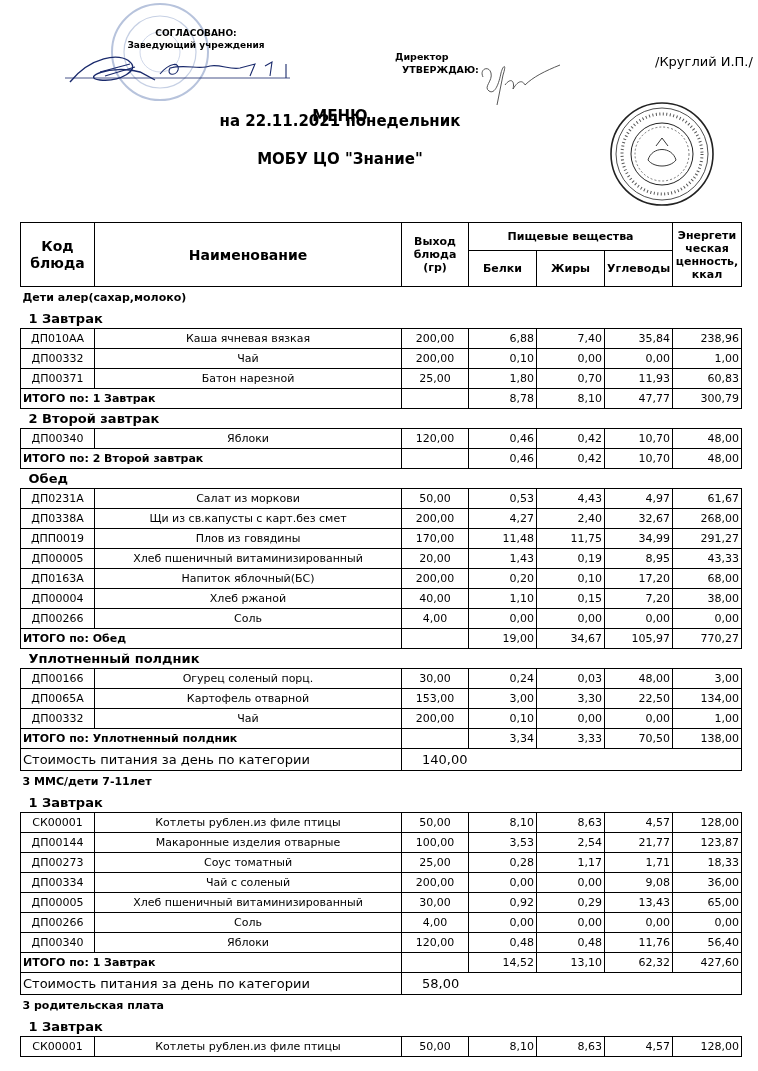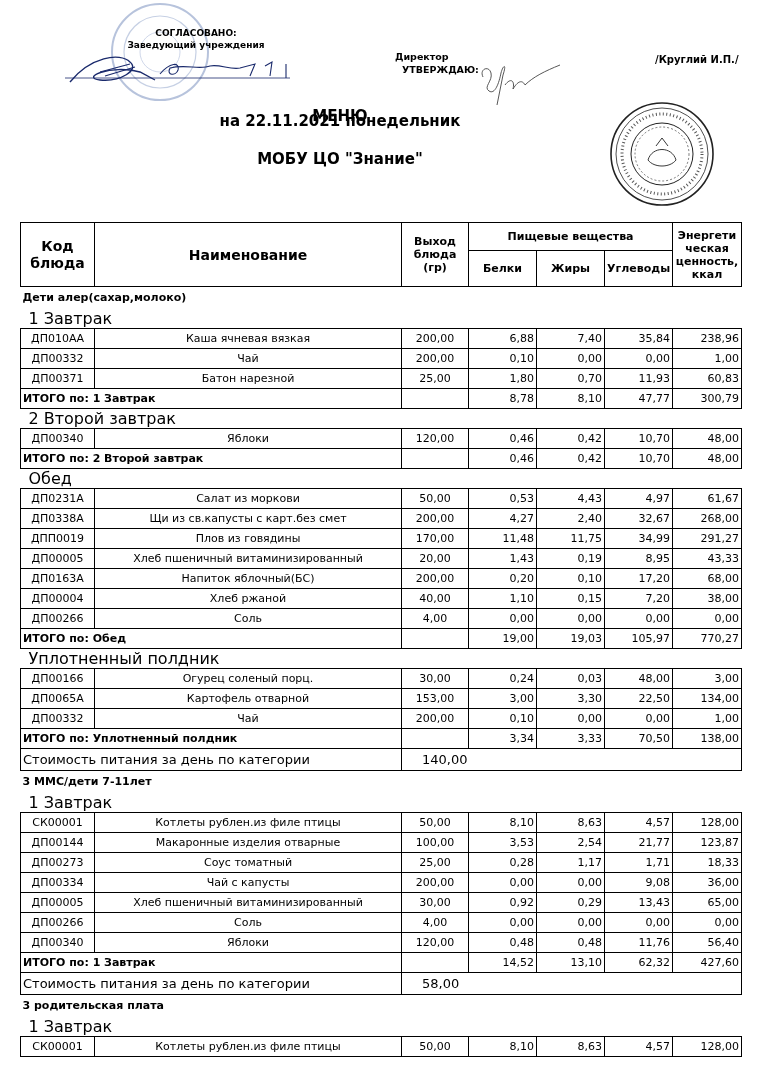--- a/index.html
+++ b/index.html
@@ -5,21 +5,21 @@
   * { box-sizing: border-box; margin: 0; padding: 0; }
   html, body { width: 758px; height: 1071px; background: #ffffff; overflow: hidden; }
   body { position: relative; font-family: "DejaVu Sans", "Liberation Sans", sans-serif; color: #000; }
 
   .abs { position: absolute; }
 
   .approve-left { left: 116px; top: 27px; width: 160px; text-align: center; font-size: 9px; font-weight: bold; line-height: 12px; }
   .approve-left .sub { font-weight: bold; }
   .approve-right-title { left: 402px; top: 28px; font-size: 9.5px; font-weight: bold; margin-top: 36px; }
   .director { left: 395px; top: 51px; font-size: 9.5px; font-weight: bold; }
-  .director-name { left: 655px; top: 54px; font-size: 10px; font-weight: bold; }
+  .director-name { left: 655px; top: 54px; font-size: 13px; font-weight: normal; }
 
   .stamp-blue { left: 100px; top: 0px; width: 120px; height: 105px; }
   .sig-left { left: 60px; top: 52px; width: 240px; height: 40px; }
   .sig-right { left: 475px; top: 55px; width: 90px; height: 55px; }
   .round-stamp { left: 608px; top: 100px; width: 108px; height: 108px; }
 
   .title { left: 200px; width: 280px; text-align: center; font-weight: bold; font-size: 15px; }
   .t1 { top: 107px; }
   .t2 { top: 112px; }
   .t3 { top: 150px; }
@@ -40,21 +40,21 @@
   .hdr-sm { font-size: 11px !important; line-height: 13px; white-space: normal !important; }
   tr.hdr1 th { height: 28px; }
   tr.hdr2 th { height: 36px; }
 
   td.num { text-align: right; }
   td.yld { text-align: center; }
   td.code, td.name { text-align: center; font-weight: normal; }
   tr.total td { font-weight: bold; }
   tr.total td.num { font-weight: normal; }
   tr.category td { text-align: left; font-weight: bold; font-size: 11px; border: none; height: 22px; }
-  tr.meal td { font-weight: normal; font-size: 16px; border: none; padding-left: 8px; height: 20px; }
+  tr.meal td { font-weight: bold; font-size: 13px; border: none; padding-left: 8px; height: 20px; }
 
   tr.cost td { height: 22px; font-weight: normal; font-size: 13px; }
   tr.cost td.cost-val { padding-left: 20px; border-right: none; }
   tr.cost td.cost-empty { border-left: none; border-right: none; }
   tr.cost td.cost-last { border-left: none; }
 </style>
 </head>
 <body>
 
 <svg class="abs stamp-blue" viewBox="0 0 120 105">
@@ -247,21 +247,21 @@
         <td class="yld">4,00</td>
         <td class="num">0,00</td>
         <td class="num">0,00</td>
         <td class="num">0,00</td>
         <td class="num">0,00</td>
       </tr>
       <tr class="total">
         <td colspan="2">ИТОГО по: Обед</td>
         <td></td>
         <td class="num">19,00</td>
-        <td class="num">19,03</td>
+        <td class="num">34,67</td>
         <td class="num">105,97</td>
         <td class="num">770,27</td>
       </tr>
       <tr class="meal">
         <td colspan="7">Уплотненный полдник</td>
       </tr>
       <tr>
         <td class="code">ДП00166</td>
         <td class="name">Огурец соленый порц.</td>
         <td class="yld">30,00</td>
@@ -330,21 +330,21 @@
         <td class="code">ДП00273</td>
         <td class="name">Соус томатный</td>
         <td class="yld">25,00</td>
         <td class="num">0,28</td>
         <td class="num">1,17</td>
         <td class="num">1,71</td>
         <td class="num">18,33</td>
       </tr>
       <tr>
         <td class="code">ДП00334</td>
-        <td class="name">Чай с капусты</td>
+        <td class="name">Чай с соленый</td>
         <td class="yld">200,00</td>
         <td class="num">0,00</td>
         <td class="num">0,00</td>
         <td class="num">9,08</td>
         <td class="num">36,00</td>
       </tr>
       <tr>
         <td class="code">ДП00005</td>
         <td class="name">Хлеб пшеничный витаминизированный</td>
         <td class="yld">30,00</td>

